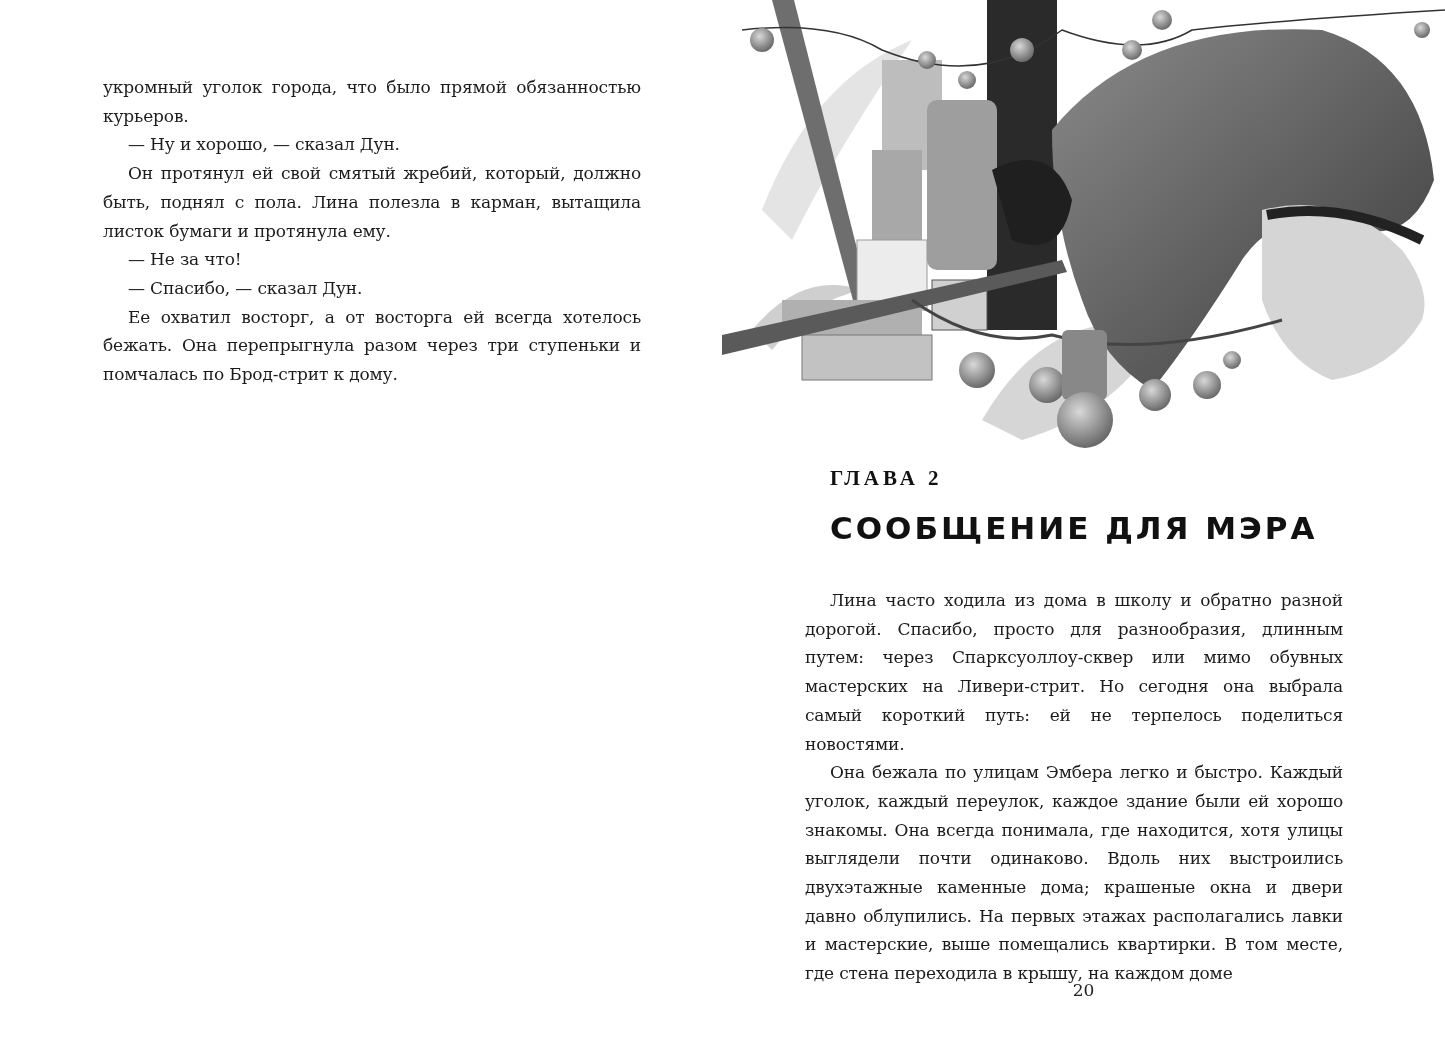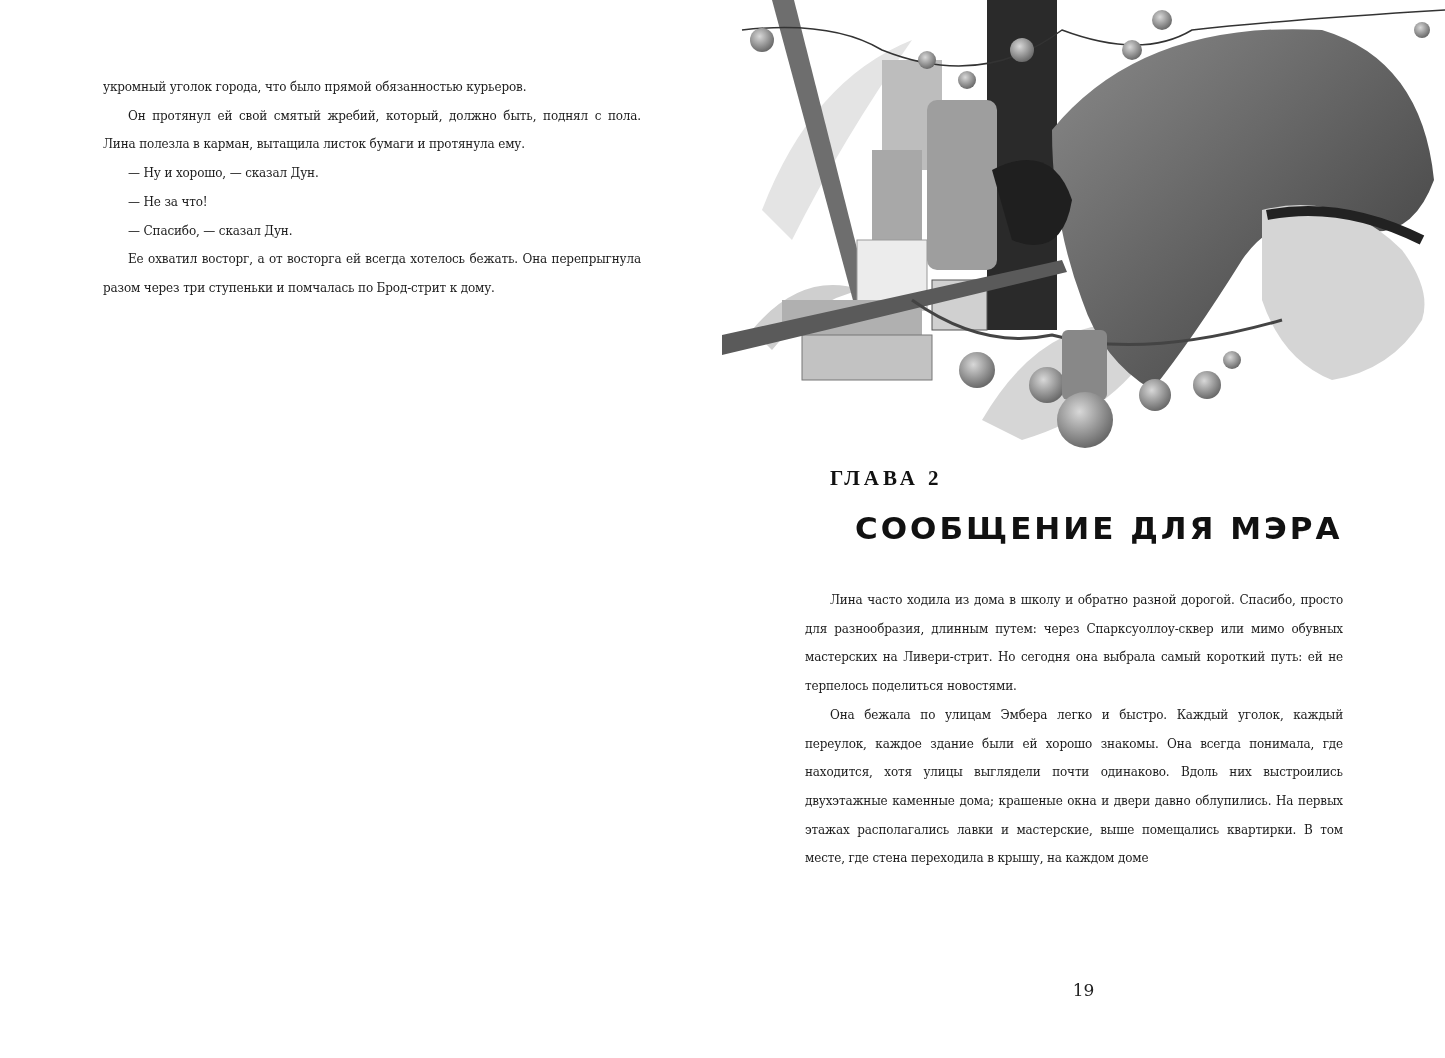--- a/index.html
+++ b/index.html
@@ -4,48 +4,48 @@
   <style>
     html, body { margin: 0; padding: 0; }
     body {
       width: 1445px; height: 1058px; background: #ffffff; position: relative; overflow: hidden;
       font-family: "DejaVu Serif", "Liberation Serif", serif; color: #1c1c1c;
     }
     .page { position: absolute; top: 0; height: 1058px; }
     .page-left { left: 0; width: 722px; }
     .page-right { left: 722px; width: 723px; }
     .text-block p {
-      margin: 0; font-size: 12px; line-height: 28.7px; text-align: justify;
+      margin: 0; font-size: 17px; line-height: 28.7px; text-align: justify;
       text-align-last: left; letter-spacing: -0.15px;
     }
     .text-block p.indent { text-indent: 25px; }
     .left-text { position: absolute; left: 103px; top: 73px; width: 538px; }
     .right-text { position: absolute; left: 83px; top: 586px; width: 538px; }
     .chapter-label {
       position: absolute; left: 108px; top: 466px; font-family: Liberation Serif, serif;
       font-size: 21px; letter-spacing: 4px; font-weight: bold; color: #111;
     }
     .chapter-title {
       position: absolute; left: 108px; top: 510px; font-family: "DejaVu Sans", sans-serif;
-      font-size: 31px; letter-spacing: 3px; font-weight: bold; color: #111; margin-left: 25px;
+      font-size: 31px; letter-spacing: 3px; font-weight: bold; color: #111;
     }
     .page-number {
       position: absolute; left: 0; width: 723px; text-align: center; top: 980px;
       font-size: 17px; color: #222;
     }
     .illustration { position: absolute; left: 0; top: 0; width: 723px; height: 460px; }
   </style>
 </head>
 <body>
 
 <div class="page page-left">
   <div class="text-block left-text">
     <p>укромный уголок города, что было прямой обязанностью курьеров.</p>
+    <p class="indent">— Ну и хорошо, — сказал Дун.</p>
     <p class="indent">Он протянул ей свой смятый жребий, который, должно быть, поднял с пола. Лина полезла в карман, вытащила листок бумаги и протянула ему.</p>
-    <p class="indent">— Ну и хорошо, — сказал Дун.</p>
     <p class="indent">— Не за что!</p>
     <p class="indent">— Спасибо, — сказал Дун.</p>
     <p class="indent">Ее охватил восторг, а от восторга ей всегда хотелось бежать. Она перепрыгнула разом через три ступеньки и помчалась по Брод-стрит к дому.</p>
   </div>
 </div>
 
 <div class="page page-right">
   <svg class="illustration" viewBox="0 0 723 460" xmlns="http://www.w3.org/2000/svg">
     <defs>
       <radialGradient id="bulb" cx="40%" cy="35%" r="65%">
@@ -102,14 +102,14 @@
   </svg>
 
   <div class="chapter-label">ГЛАВА 2</div>
   <div class="chapter-title">СООБЩЕНИЕ ДЛЯ МЭРА</div>
 
   <div class="text-block right-text">
     <p class="indent">Лина часто ходила из дома в школу и обратно разной дорогой. Спасибо, просто для разнообразия, длинным путем: через Спарксуоллоу-сквер или мимо обувных мастерских на Ливери-стрит. Но сегодня она выбрала самый короткий путь: ей не терпелось поделиться новостями.</p>
     <p class="indent">Она бежала по улицам Эмбера легко и быстро. Каждый уголок, каждый переулок, каждое здание были ей хорошо знакомы. Она всегда понимала, где находится, хотя улицы выглядели почти одинаково. Вдоль них выстроились двухэтажные каменные дома; крашеные окна и двери давно облупились. На первых этажах располагались лавки и мастерские, выше помещались квартирки. В том месте, где стена переходила в крышу, на каждом доме</p>
   </div>
 
-  <div class="page-number">19</div>
+  <div class="page-number">20</div>
 </div>
 
 </body></html>

